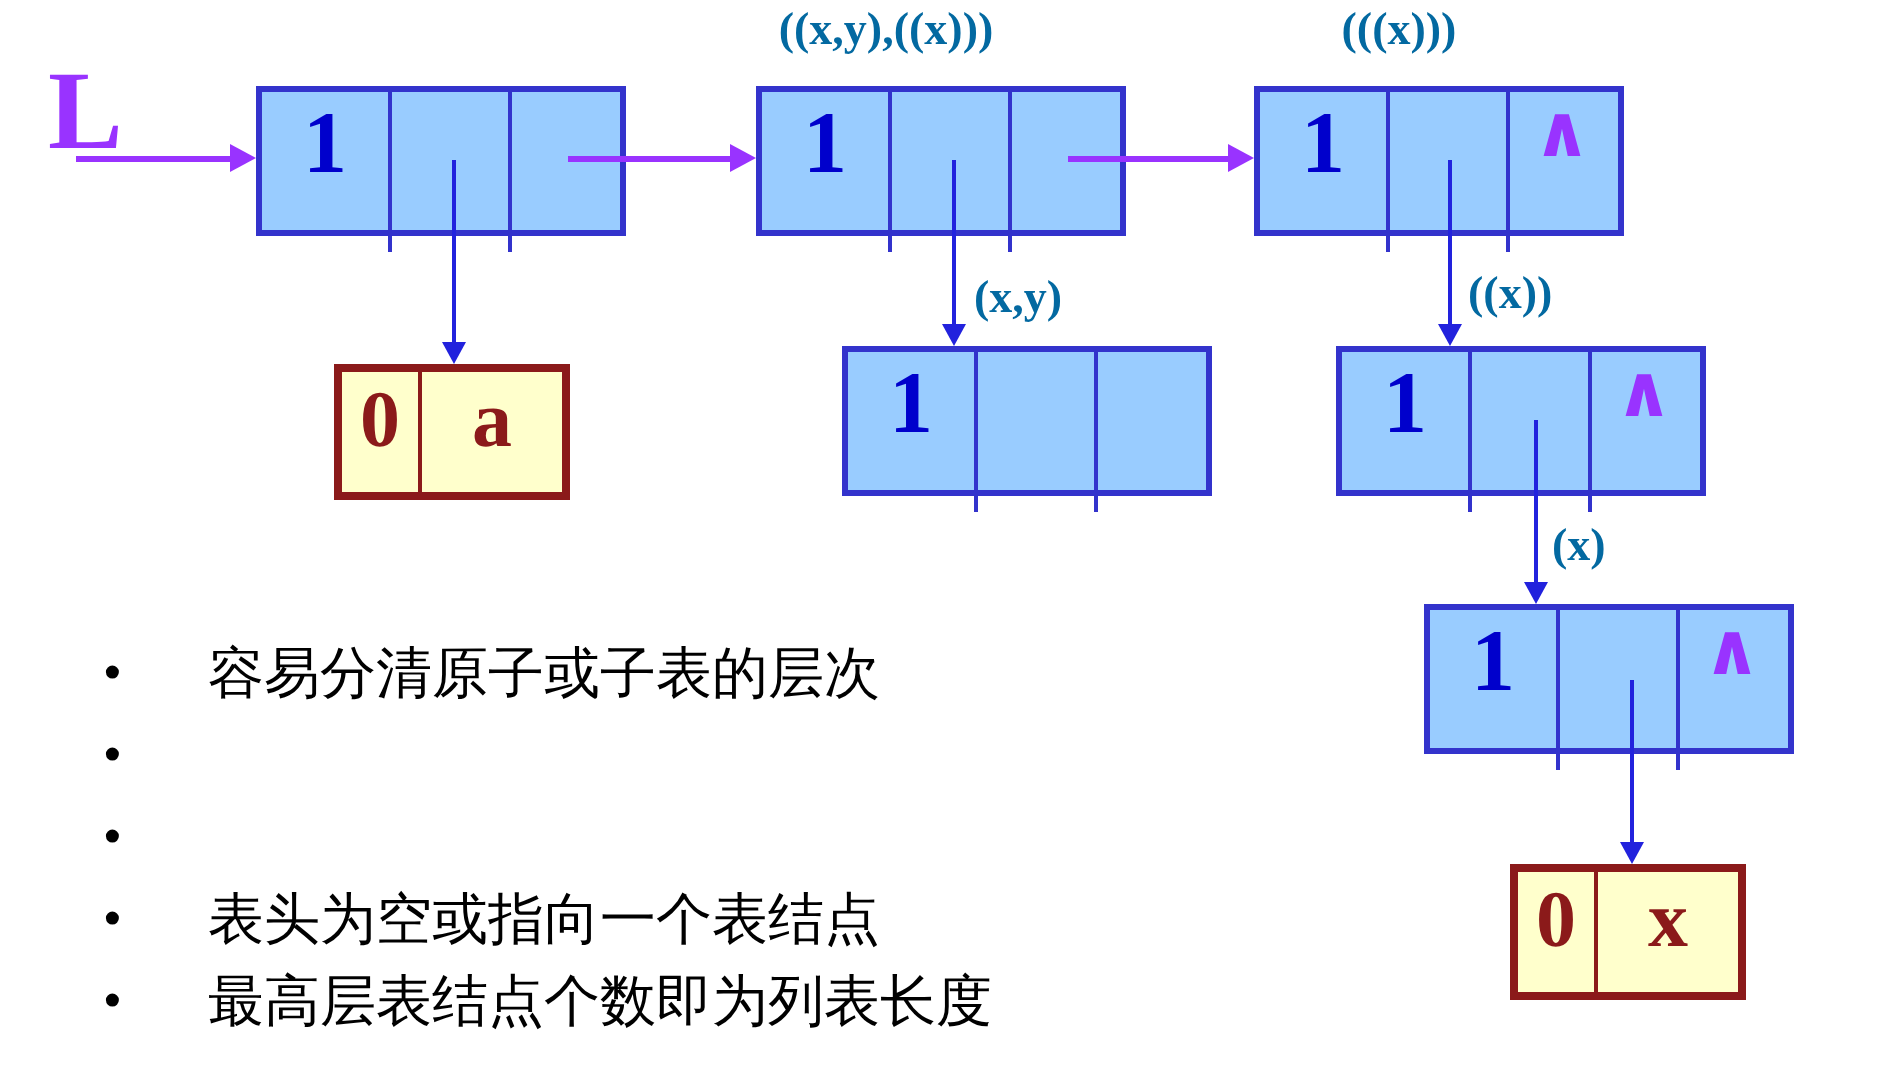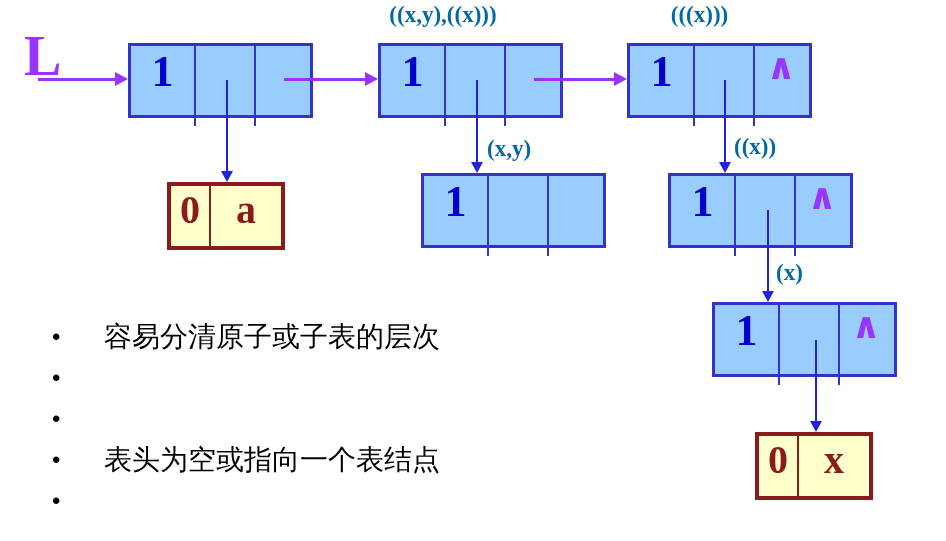--- a/index.html
+++ b/index.html
@@ -133,16 +133,17 @@
     </div>
     <div class="b-item">
       <span class="b-marker">•</span>
     </div>
     <div class="b-item">
       <span class="b-marker">•</span>
       <span class="b-text">表头为空或指向一个表结点</span>
     </div>
     <div class="b-item">
       <span class="b-marker">•</span>
+      <span class="b-text">最高层表结点个数即为列表长度</span>
     </div>
   </div>
 
 </div>
 
 </body></html>

